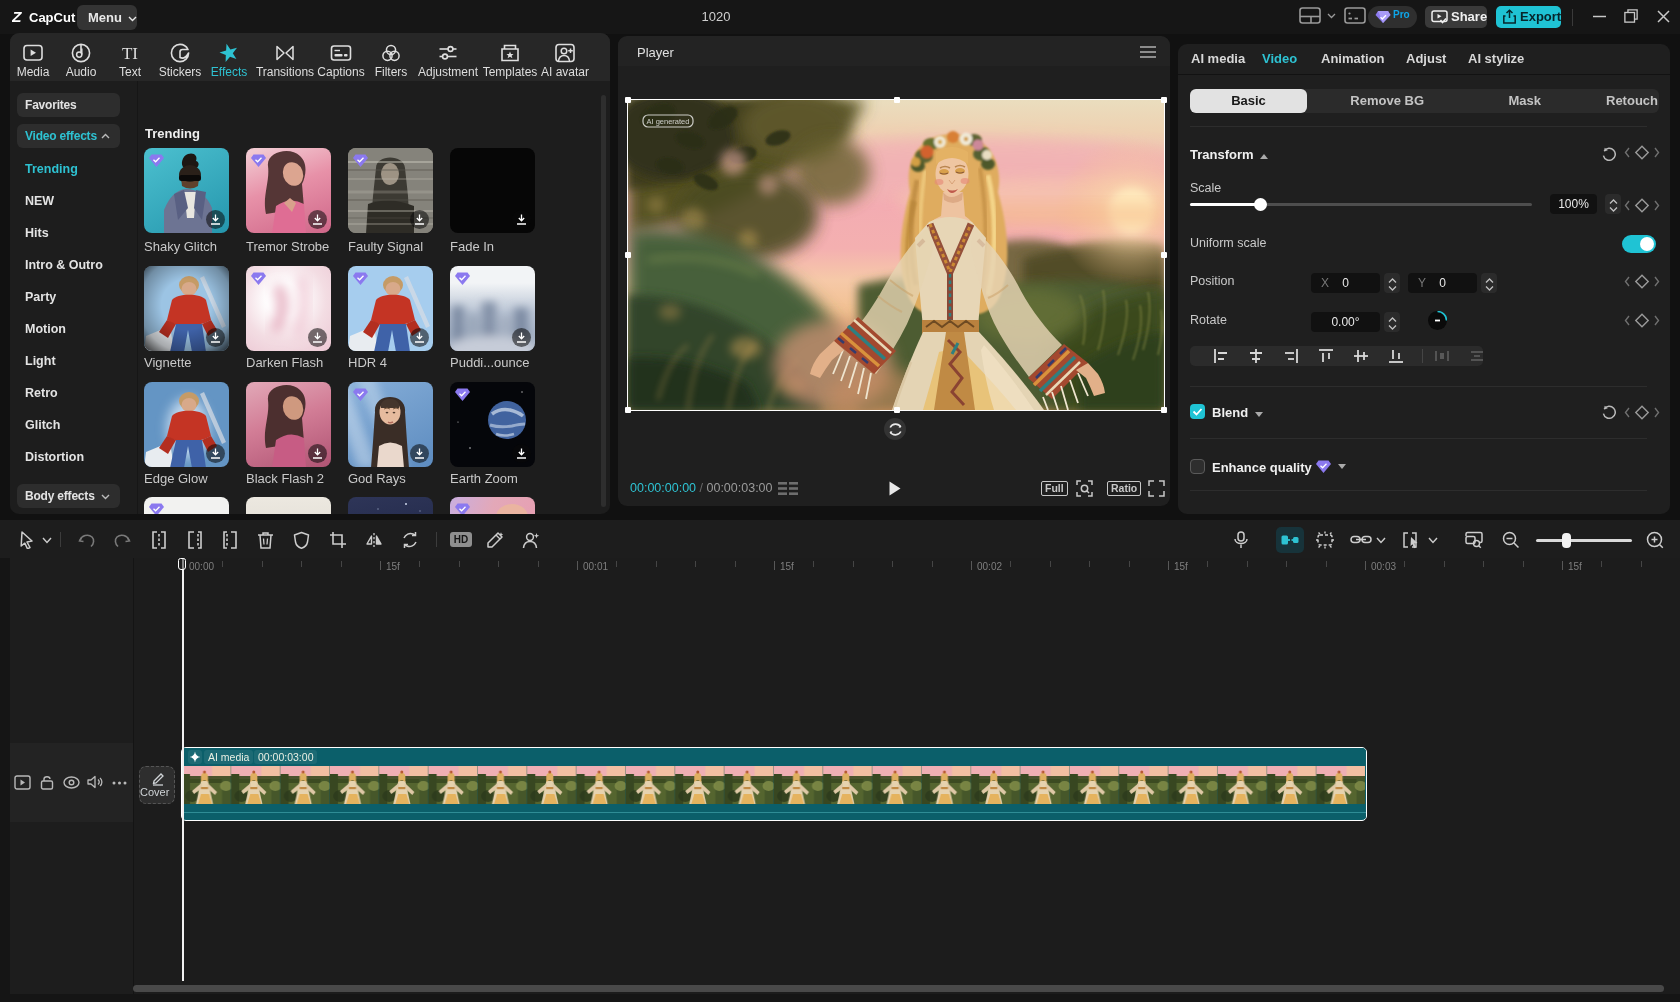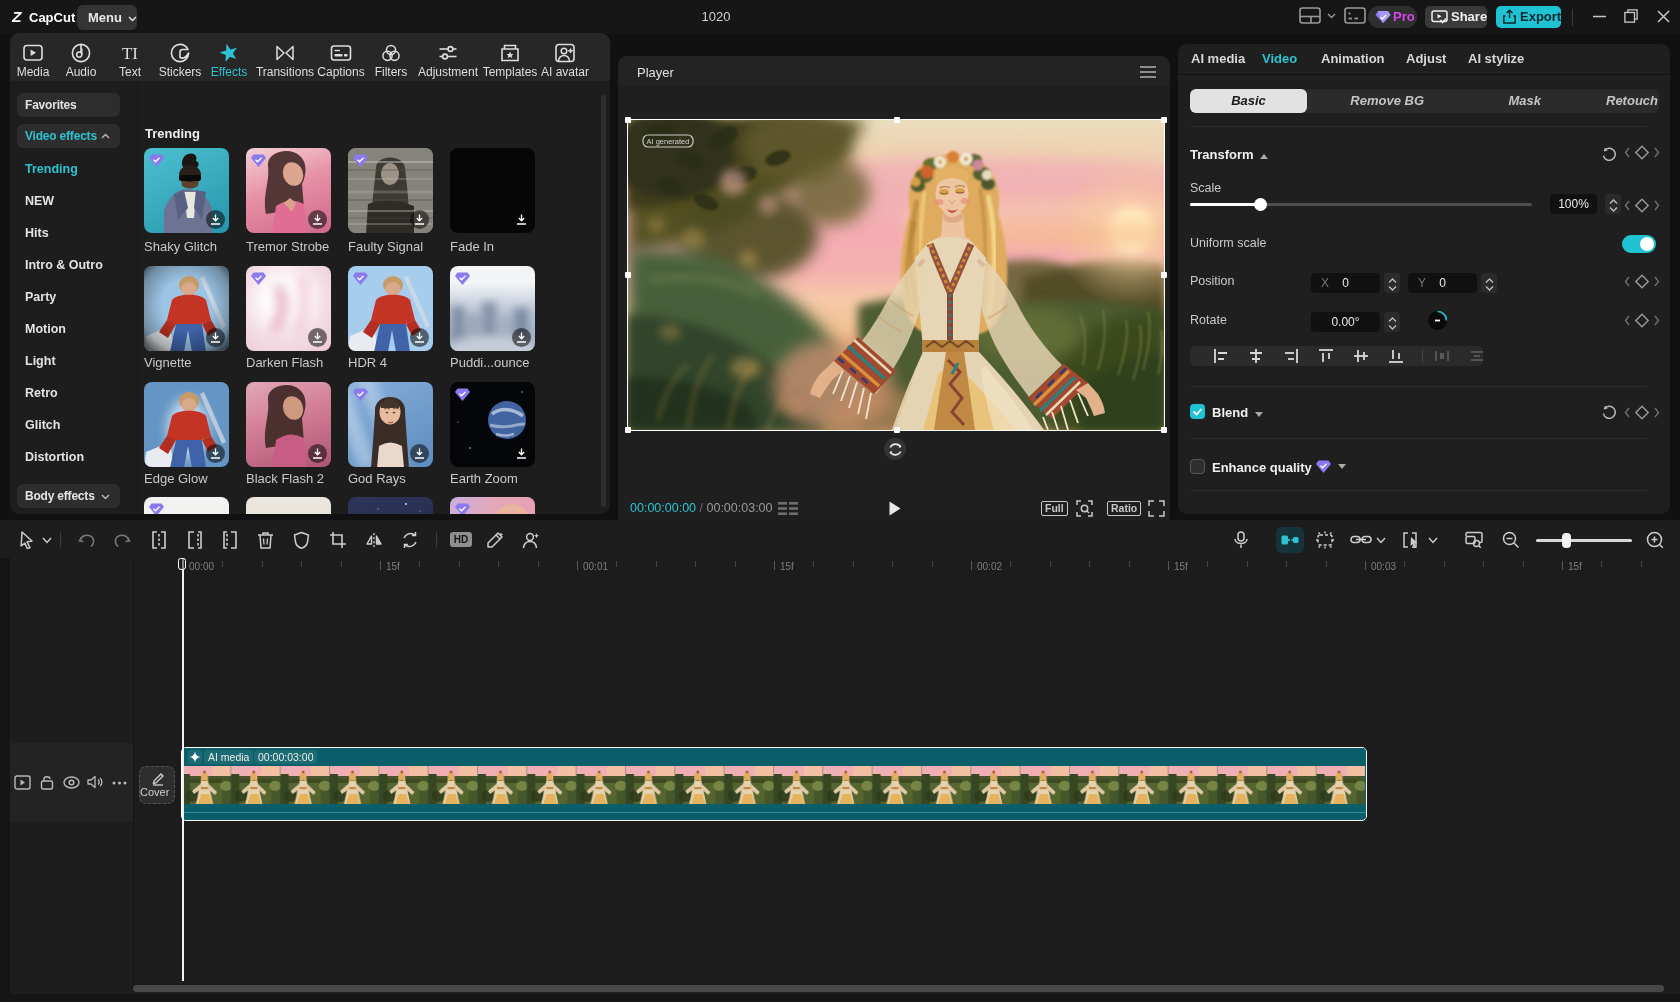--- a/index.html
+++ b/index.html
@@ -30,21 +30,21 @@
 
 
 #fxarea { position:absolute; left:133px; top:48px; width:467px; height:433px; overflow:hidden; }
 #searchbar { position:absolute; left:0px; top:9px; width:456px; height:23px; border:1px solid #3b3b3b; border-radius:6px; color:#8a8a8a; font-size:13px; line-height:22px; padding-left:27px; }
 .fxh { position:absolute; left:14px; color:#efefef; font-size:13px; font-weight:bold; }
 .tile { position:absolute; width:85px; height:85px; border-radius:8px; overflow:hidden; }
 .tlabel { position:absolute; color:#c9c9c9; font-size:13px; }
 .gem { position:absolute; left:5px; top:5px; width:15px; height:13px; }
 .dl { position:absolute; right:4px; bottom:4px; width:19px; height:19px; background:rgba(10,10,10,0.55); border-radius:50%; }
 
-#player { position:absolute; left:618px; top:56px; width:552px; height:470px; background:#1f1f1f; border-radius:9px; overflow:hidden; }
+#player { position:absolute; left:618px; top:36px; width:552px; height:470px; background:#1f1f1f; border-radius:9px; overflow:hidden; }
 #videowrap { position:absolute; left:9px; top:63px; width:538px; height:312px; border:1px solid #ffffff; }
 #videowrap > svg { position:absolute; left:0; top:0; }
 .hnd { position:absolute; width:6px; height:6px; background:#ffffff; border-radius:1px; }
 .pbadge { position:absolute; top:445px; height:15px; border:1px solid #c8c8c8; border-radius:2px; color:#c8c8c8; font-size:10.5px; line-height:13px; padding:0 3px; font-weight:bold; }
 #rightpanel { position:absolute; left:1178px; top:44px; width:492px; height:470px; background:#1f1f1f; border-radius:9px; overflow:hidden; }
 .rtab { position:absolute; top:6.5px; color:#d8d8d8; font-size:13px; font-weight:bold; }
 .segl { position:absolute; top:0; width:117px; text-align:right; color:#c4c4c4; font-size:13px; font-weight:bold; line-height:24px; }
 .rdiv { position:absolute; left:12px; width:457px; height:1px; background:#2d2d2d; }
 .rlbl { position:absolute; left:12px; color:#c9c9c9; font-size:12.5px; }
 .reset { position:absolute; left:424px; }
@@ -140,21 +140,21 @@
         <path d="M1 1 L4.5 4.5 L8 1" stroke="#9a9a9a" stroke-width="1.3" fill="none"></path>
       </svg>
     <div class="abs" style="left:1344px;top:7px;">
       <svg width="24" height="20" viewBox="0 0 24 20">
           <rect x="1" y="1" width="20" height="15" rx="2.5" fill="none" stroke="#9a9a9a" stroke-width="1.6"></rect>
           <line x1="4.5" y1="11.5" x2="8" y2="11.5" stroke="#9a9a9a" stroke-width="1.7"></line>
           <line x1="10.5" y1="11.5" x2="14" y2="11.5" stroke="#9a9a9a" stroke-width="1.7"></line>
           <circle cx="5.5" cy="6.5" r="1.1" fill="#9a9a9a"></circle>
         </svg>
     </div>
-    <div class="abs" style="left:1368px;top:6px;width:49px;height:22px;background:#2f2f2f;border-radius:11px;color:#d946ef;font-size:13px;font-weight:bold;">
+    <div class="abs" style="left:1368px;top:6px;width:49px;height:22px;background:#2f2f2f;border-radius:11px;color:#0ea5e9;font-size:10px;font-weight:bold;">
       <svg class="abs" style="left:7px;top:4px" width="16" height="14" viewBox="0 0 16 14">
           <path d="M3 1 L13 1 L15.5 5 L8 13 L0.5 5 Z" fill="#8d7bf0"></path>
           <path d="M3 1 L13 1 L15.5 5 L8 13 Z" fill="#a89bf5"></path>
           <path d="M5.5 7.2 L7.3 9 L11 5.3" stroke="#fff" stroke-width="1.4" fill="none"></path>
         </svg>
       <span class="abs" style="left:25px;top:3px">Pro</span>
     </div>
     <div class="abs" style="left:1425px;top:6px;width:62px;height:22px;background:#3a3a3a;border-radius:5px;color:#f0f0f0;font-size:13px;font-weight:bold;">
       <svg class="abs" style="left:6px;top:3px" width="18" height="16" viewBox="0 0 18 16">
           <rect x="1" y="2" width="15" height="10.5" rx="2" fill="none" stroke="#f0f0f0" stroke-width="1.5"></rect>
@@ -812,21 +812,21 @@
         <path d="M6 1 L1 1 L1 6 M11 1 L16 1 L16 6 M16 11 L16 16 L11 16 M6 16 L1 16 L1 11" stroke="#c8c8c8" stroke-width="1.5" fill="none"></path>
       </svg>
   </div>
   <div id="rightpanel">
     <div class="rtab" style="left:13px;">AI media</div>
     <div class="rtab" style="left:84px;color:#2ec2d2">Video</div>
     <div class="rtab" style="left:143px;">Animation</div>
     <div class="rtab" style="left:228px;">Adjust</div>
     <div class="rtab" style="left:290px;">AI stylize</div>
     <div style="position:absolute;left:0;top:30px;width:492px;height:1px;background:#121212"></div>
-    <div style="position:absolute;left:12px;top:45px;width:469px;height:24px;background:#2b2b2b;border-radius:6px;font-style:italic;">
+    <div style="position:absolute;left:12px;top:45px;width:469px;height:24px;background:#2b2b2b;border-radius:6px;">
       <div style="position:absolute;left:0;top:0;width:117px;height:24px;background:#e2e2e2;border-radius:6px;color:#1a1a1a;font-size:13px;font-weight:bold;text-align:center;line-height:24px;">Basic</div>
       <div class="segl" style="left:117px">Remove BG</div>
       <div class="segl" style="left:234px">Mask</div>
       <div class="segl" style="left:351px">Retouch</div>
     </div>
     <div class="rdiv" style="top:82px"></div>
     <div style="position:absolute;left:12px;top:103px;color:#f0f0f0;font-size:13px;font-weight:bold;">Transform <svg width="8" height="5" viewBox="0 0 8 5" style="margin-left:3px">
           <path d="M0 5 L4 0 L8 5 Z" fill="#aaa"></path>
         </svg></div>
     <div class="reset" style="top:103px"><svg width="14" height="14" viewBox="0 0 14 14">

